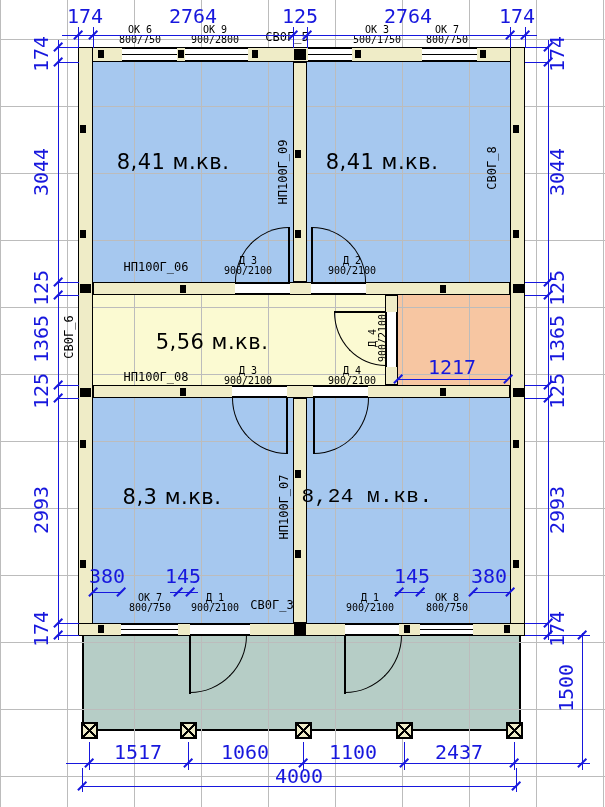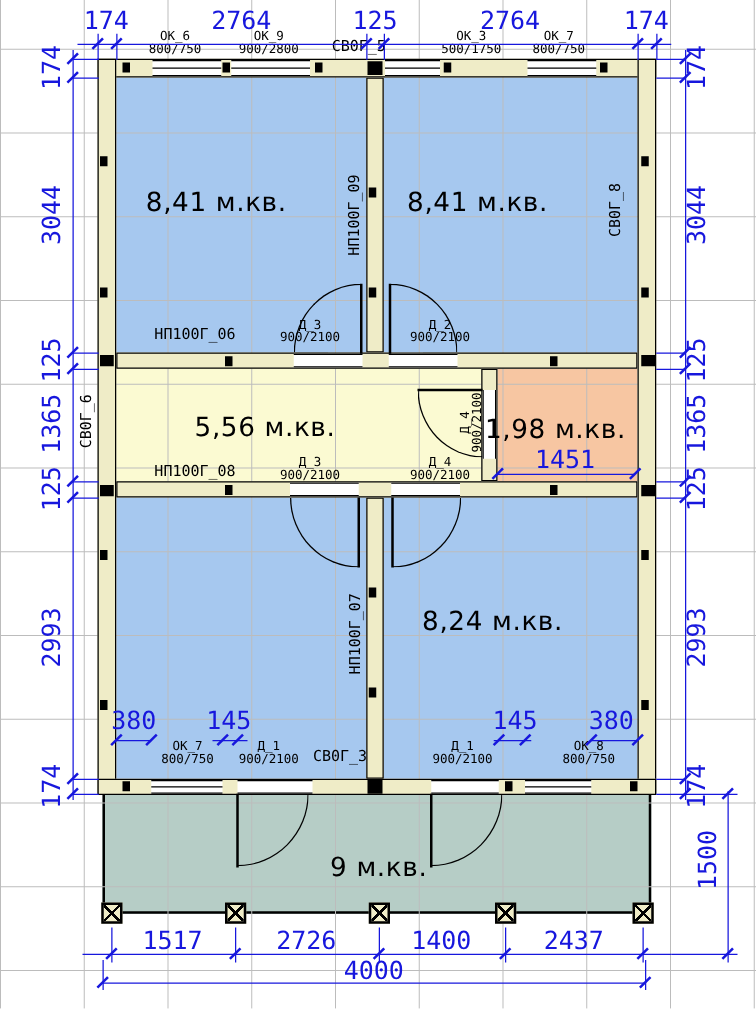--- a/index.html
+++ b/index.html
@@ -122,23 +122,22 @@
 
   <div class="post" style="left:81px;top:722px;"></div>
   <div class="post" style="left:180px;top:722px;"></div>
   <div class="post" style="left:295px;top:722px;"></div>
   <div class="post" style="left:396px;top:722px;"></div>
   <div class="post" style="left:506px;top:722px;"></div>
 
   <div class="area" style="left:103px;top:150px;width:140px;">8,41 м.кв.</div>
   <div class="area" style="left:312px;top:150px;width:140px;">8,41 м.кв.</div>
   <div class="area" style="left:142px;top:330px;width:140px;">5,56 м.кв.</div>
-  <div class="area" style="left:388px;top:331px;width:110px;">1,98 м.кв.</div>
-  <div class="area" style="left:324px;top:485px;width:140px;">8,24 м.кв.</div>
-  <div class="area" style="left:233px;top:682px;width:140px;">9 м.кв.</div>
+  <div class="area" style="left:102px;top:485px;width:140px;">8,3 м.кв.</div>
+  <div class="area" style="left:297px;top:485px;width:140px;font-family:Liberation Mono, monospace;">8,24 м.кв.</div>
 
   <div class="lbl" style="left:105px;top:25px;width:70px;">
     <span>ОК_6</span>
       <span>800/750</span>
     </div>
   <div class="lbl" style="left:180px;top:25px;width:70px;">
     <span>ОК_9</span>
       <span>900/2800</span>
     </div>
   <div class="lbl" style="left:342px;top:25px;width:70px;">
@@ -146,21 +145,21 @@
       <span>500/1750</span>
     </div>
   <div class="lbl" style="left:412px;top:25px;width:70px;">
     <span>ОК_7</span>
       <span>800/750</span>
     </div>
   <div class="lbl" style="left:115px;top:593px;width:70px;">
     <span>ОК_7</span>
       <span>800/750</span>
     </div>
-  <div class="lbl" style="left:436px;top:593px;width:70px;">
+  <div class="lbl" style="left:412px;top:593px;width:70px;">
     <span>ОК_8</span>
       <span>800/750</span>
     </div>
 
   <div class="lbl" style="left:213px;top:256px;width:70px;">
     <span>Д_3</span>
       <span>900/2100</span>
     </div>
   <div class="lbl" style="left:317px;top:256px;width:70px;">
     <span>Д_2</span>
@@ -276,22 +275,22 @@
   <div class="dline" style="left:404px;top:742px;width:1px;height:28px;"></div>
   <div class="dline" style="left:514px;top:742px;width:1px;height:28px;"></div>
   <div class="dline" style="left:66px;top:763px;width:471px;height:1.2px;"></div>
   <div class="dline" style="left:537px;top:763px;width:53px;height:1px;"></div>
   <div class="tick" style="left:83px;top:762px;"></div>
   <div class="tick" style="left:182px;top:762px;"></div>
   <div class="tick" style="left:297px;top:762px;"></div>
   <div class="tick" style="left:398px;top:762px;"></div>
   <div class="tick" style="left:508px;top:762px;"></div>
   <div class="dnum" style="left:98px;top:742px;width:80px;">1517</div>
-  <div class="dnum" style="left:205px;top:742px;width:80px;">2726</div>
-  <div class="dnum" style="left:313px;top:742px;width:80px;">1400</div>
+  <div class="dnum" style="left:205px;top:742px;width:80px;">1060</div>
+  <div class="dnum" style="left:313px;top:742px;width:80px;">1100</div>
   <div class="dnum" style="left:419px;top:742px;width:80px;">2437</div>
   <div class="dline" style="left:82px;top:786px;width:434px;height:1.2px;"></div>
   <div class="dline" style="left:82px;top:768px;width:1px;height:24px;"></div>
   <div class="dline" style="left:516px;top:768px;width:1px;height:24px;"></div>
   <div class="tick" style="left:76px;top:785px;"></div>
   <div class="tick" style="left:510px;top:785px;"></div>
   <div class="dnum" style="left:259px;top:766px;width:80px;">4000</div>
 
   <div class="dnum" style="left:77px;top:566px;width:60px;">380</div>
   <div class="dline" style="left:93px;top:592px;width:28px;height:1.2px;"></div>
@@ -302,18 +301,18 @@
   <div class="tick" style="left:172px;top:591px;"></div>
   <div class="tick" style="left:184px;top:591px;"></div>
   <div class="dnum" style="left:382px;top:566px;width:60px;">145</div>
   <div class="dline" style="left:395px;top:592px;width:30px;height:1.2px;"></div>
   <div class="tick" style="left:393px;top:591px;"></div>
   <div class="tick" style="left:414px;top:591px;"></div>
   <div class="dnum" style="left:459px;top:566px;width:60px;">380</div>
   <div class="dline" style="left:473px;top:592px;width:37px;height:1.2px;"></div>
   <div class="tick" style="left:467px;top:591px;"></div>
   <div class="tick" style="left:504px;top:591px;"></div>
-  <div class="dnum" style="left:412px;top:357px;width:80px;">1451</div>
+  <div class="dnum" style="left:412px;top:357px;width:80px;">1217</div>
   <div class="dline" style="left:398px;top:379px;width:110px;height:1.2px;"></div>
   <div class="tick" style="left:392px;top:378px;"></div>
   <div class="tick" style="left:502px;top:378px;"></div>
 
 </div>
 
 </body></html>

